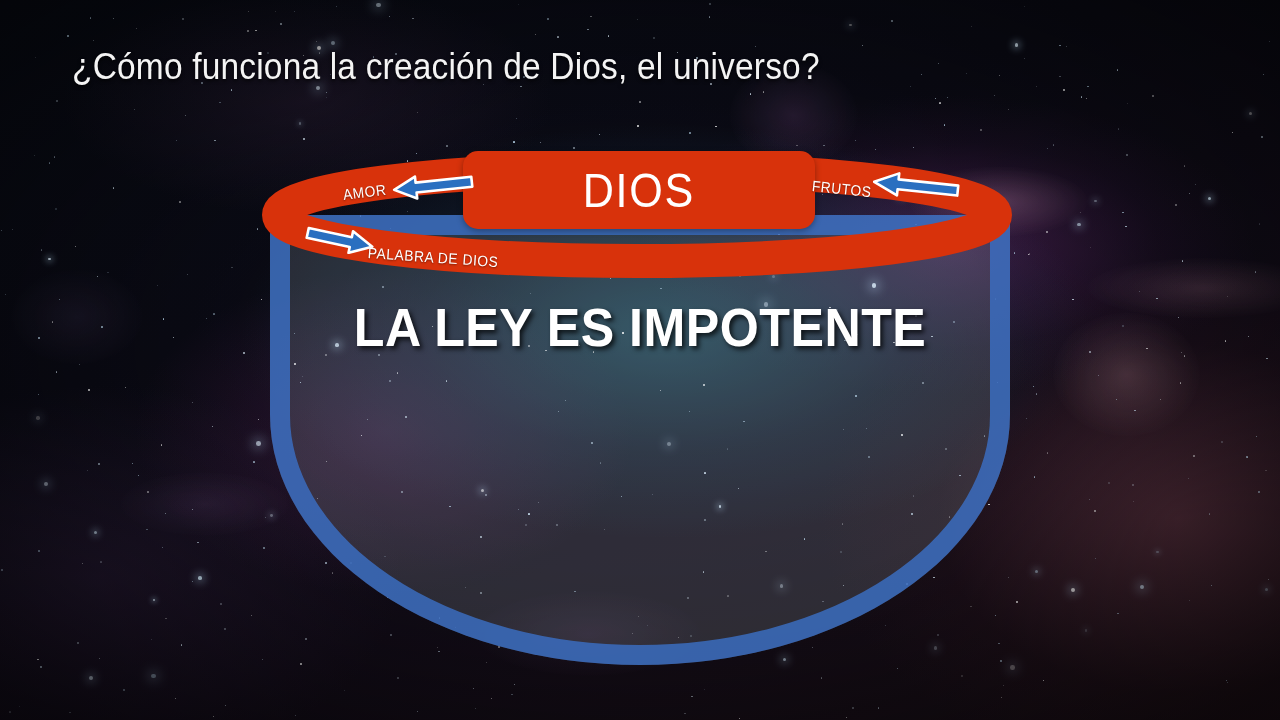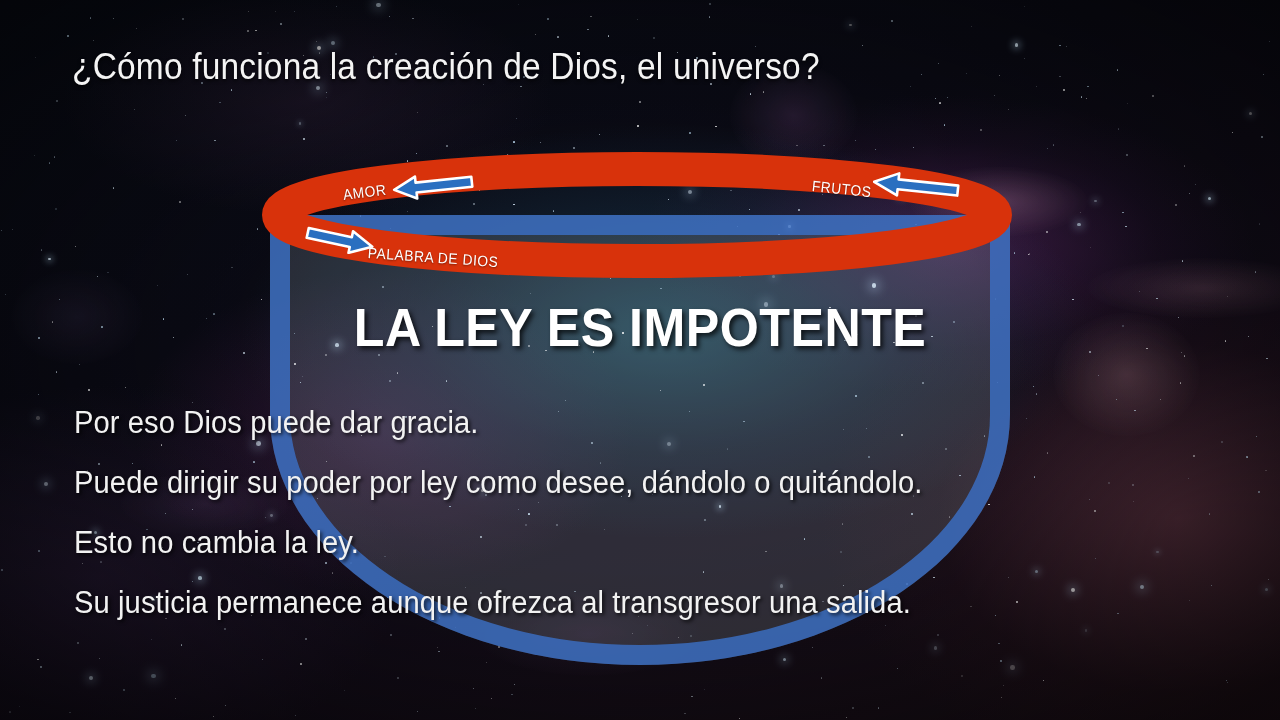--- a/index.html
+++ b/index.html
@@ -589,20 +589,23 @@
       </g>
     </svg>
   </div>
 
   <div class="ring-wrap">
     <svg class="ring-svg" viewBox="0 0 742 130" preserveAspectRatio="none">
       <ellipse cx="371" cy="65" rx="358" ry="46" fill="none" stroke="#d8320b" stroke-width="34"></ellipse>
     </svg>
   </div>
 
+  <div class="dios-box">
+    <span class="label">DIOS</span>
+  </div>
 
   <svg class="arrow" style="left:386px;top:172px;width:90px;height:28px;" viewBox="0 0 90 28">
     <g transform="rotate(-6 45 14)">
       <path d="M86,9 L30,9 L30,3 L8,14 L30,25 L30,19 L86,19 Z" fill="#2a6fc0" stroke="#ffffff" stroke-width="2.6" stroke-linejoin="round"></path>
     </g>
   </svg>
 
   <svg class="arrow" style="left:866px;top:172px;width:96px;height:28px;" viewBox="0 0 96 28">
     <g transform="rotate(6 48 14)">
       <path d="M92,9 L32,9 L32,3 L8,14 L32,25 L32,19 L92,19 Z" fill="#2a6fc0" stroke="#ffffff" stroke-width="2.6" stroke-linejoin="round"></path>
@@ -615,20 +618,14 @@
     </g>
   </svg>
 
   <div class="ring-label lbl-amor">AMOR</div>
   <div class="ring-label lbl-frutos">FRUTOS</div>
   <div class="ring-label lbl-palabra">PALABRA DE DIOS</div>
 
   <div class="slide-title">¿Cómo funciona la creación de Dios, el universo?</div>
   <div class="headline">LA LEY ES IMPOTENTE</div>
 
-  <div class="body-lines" id="body-lines">
-      <div class="line">Por eso Dios puede dar gracia.</div>
-      <div class="line">Puede dirigir su poder por ley como desee, dándolo o quitándolo.</div>
-      <div class="line">Esto no cambia la ley.</div>
-      <div class="line">Su justicia permanece aunque ofrezca al transgresor una salida.</div>
-    </div>
 
 </div>
 
 </body></html>

